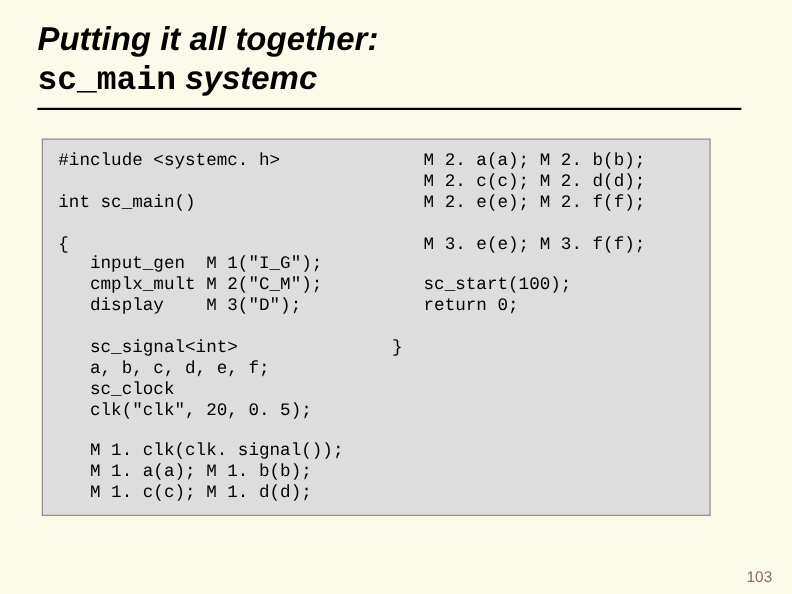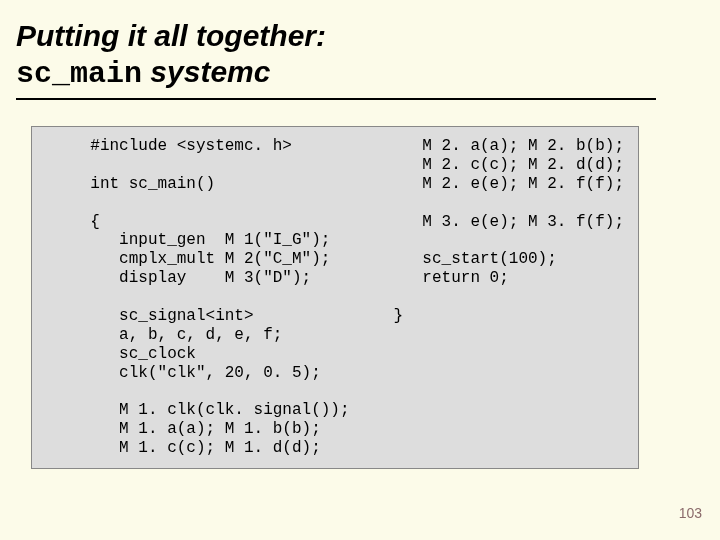--- a/index.html
+++ b/index.html
@@ -9,21 +9,21 @@
     height: 540px;
     background: #fcfbe9;
     font-family: Arial, Helvetica, sans-serif;
     overflow: hidden;
   }
   .slide {
     position: relative;
     width: 720px;
     height: 540px;
     box-sizing: border-box;
-    padding: 18px 34px 0 16px;
+    padding: 18px 34px 0 34px;
   }
   .title {
     font-style: italic;
     font-weight: bold;
     font-size: 30px;
     line-height: 1.2;
     color: #000;
     margin: 0 0 6px 0;
   }
   .title .kw {
@@ -32,40 +32,39 @@
     text-align: center;
   }
   .rule {
     border: 0;
     border-top: 2px solid #000;
     margin: 0 0 26px 0;
     width: 640px;
   }
   .codebox {
     width: 608px;
-    margin-left: 15px;
+    margin-left: 4px;
     border: 1px solid #888;
     background: #dddddd;
     padding: 10px 14px 10px 14px;
     box-sizing: border-box;
     display: flex;
     gap: 44px;
-    justify-content: flex-end;
   }
   .col {
     font-family: "Courier New", Courier, monospace;
     font-size: 16px;
     line-height: 1.18;
     white-space: pre;
     color: #000;
   }
   .page-num {
     position: absolute;
     right: 18px;
-    bottom: 19px;
+    bottom: 8px;
     font-size: 14px;
     color: #8a6a6a;
   }
 </style>
 </head>
 <body>
 
 <div class="slide">
 
   <h1 class="title">

